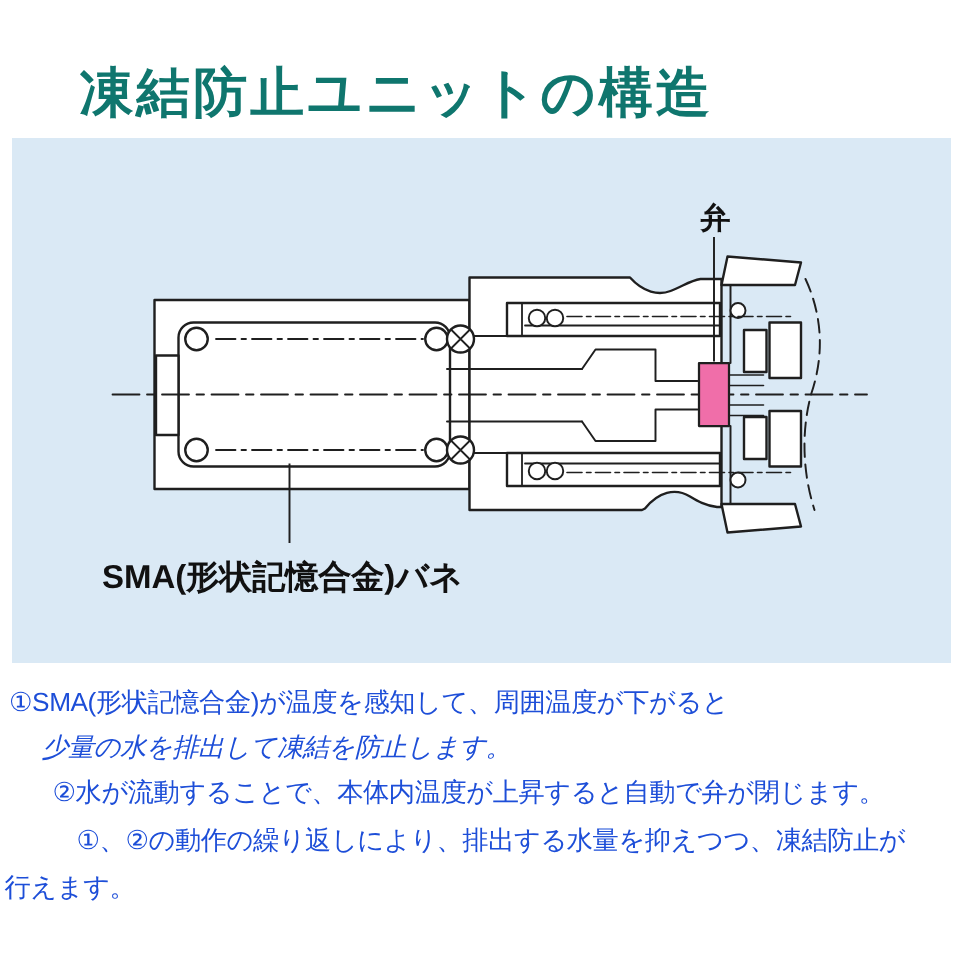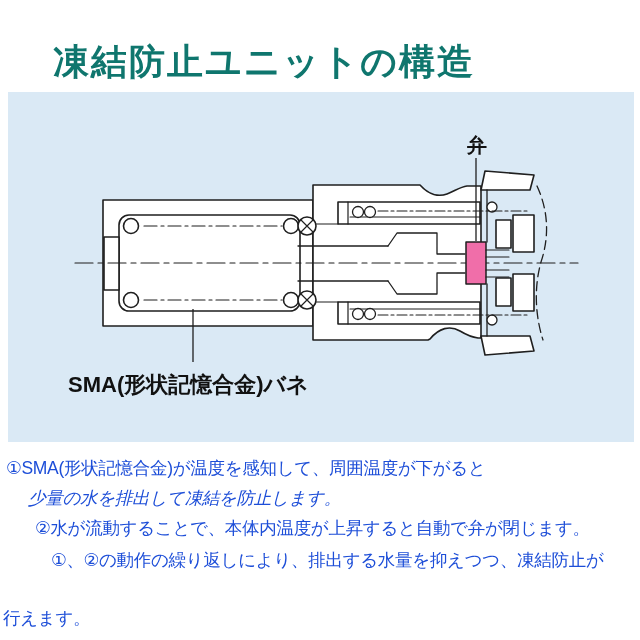--- a/index.html
+++ b/index.html
@@ -102,13 +102,13 @@
   <path d="M193,309 L193,362" stroke="#1F1F1F" stroke-width="1.3"></path>
 
   <text x="477" y="152" font-size="20" text-anchor="middle">弁</text>
   <text x="68" y="392" font-size="22" text-anchor="start">SMA(形状記憶合金)バネ</text>
 </svg>
 
 <div class="desc-line" style="left:6px;top:456px;">①SMA(形状記憶合金)が温度を感知して、周囲温度が下がると</div>
 <div class="desc-line" style="left:28px;top:486px;font-style:italic;">少量の水を排出して凍結を防止します。</div>
 <div class="desc-line" style="left:3px;top:516px;margin-left:32px;">②水が流動することで、本体内温度が上昇すると自動で弁が閉じます。</div>
 <div class="desc-line" style="left:3px;top:548px;margin-left:48px;">①、②の動作の繰り返しにより、排出する水量を抑えつつ、凍結防止が</div>
-<div class="desc-line" style="left:3px;top:579px;margin-top:27px;">行えます。</div>
+<div class="desc-line" style="left:3px;top:579px;">行えます。</div>
 
 </body></html>

